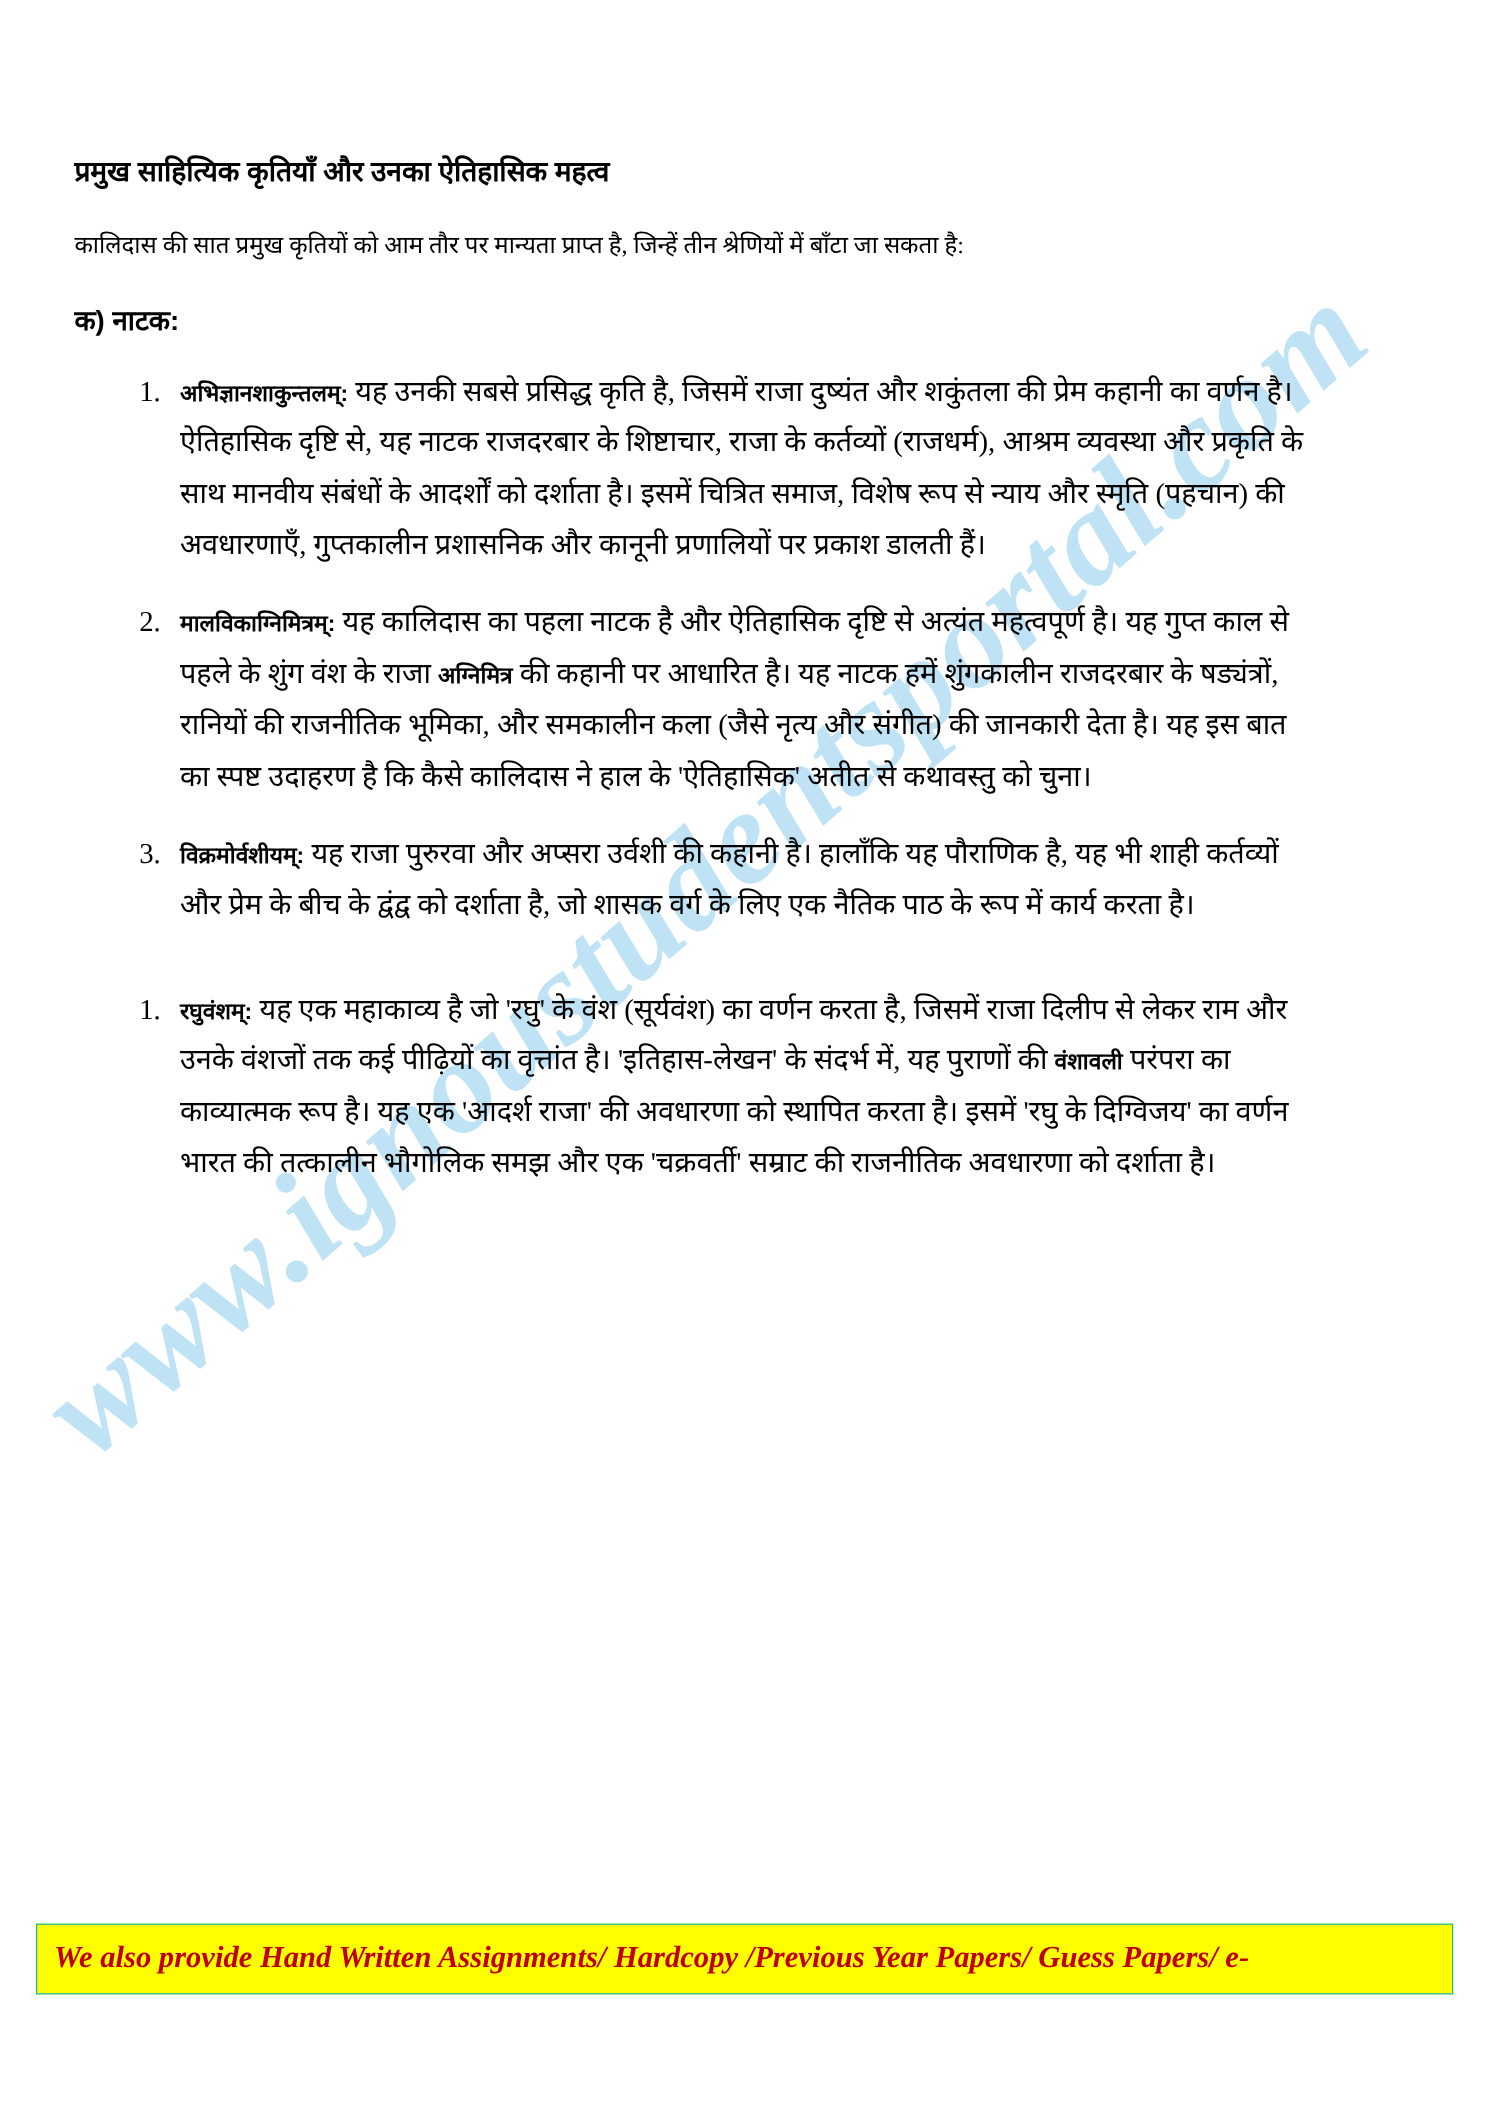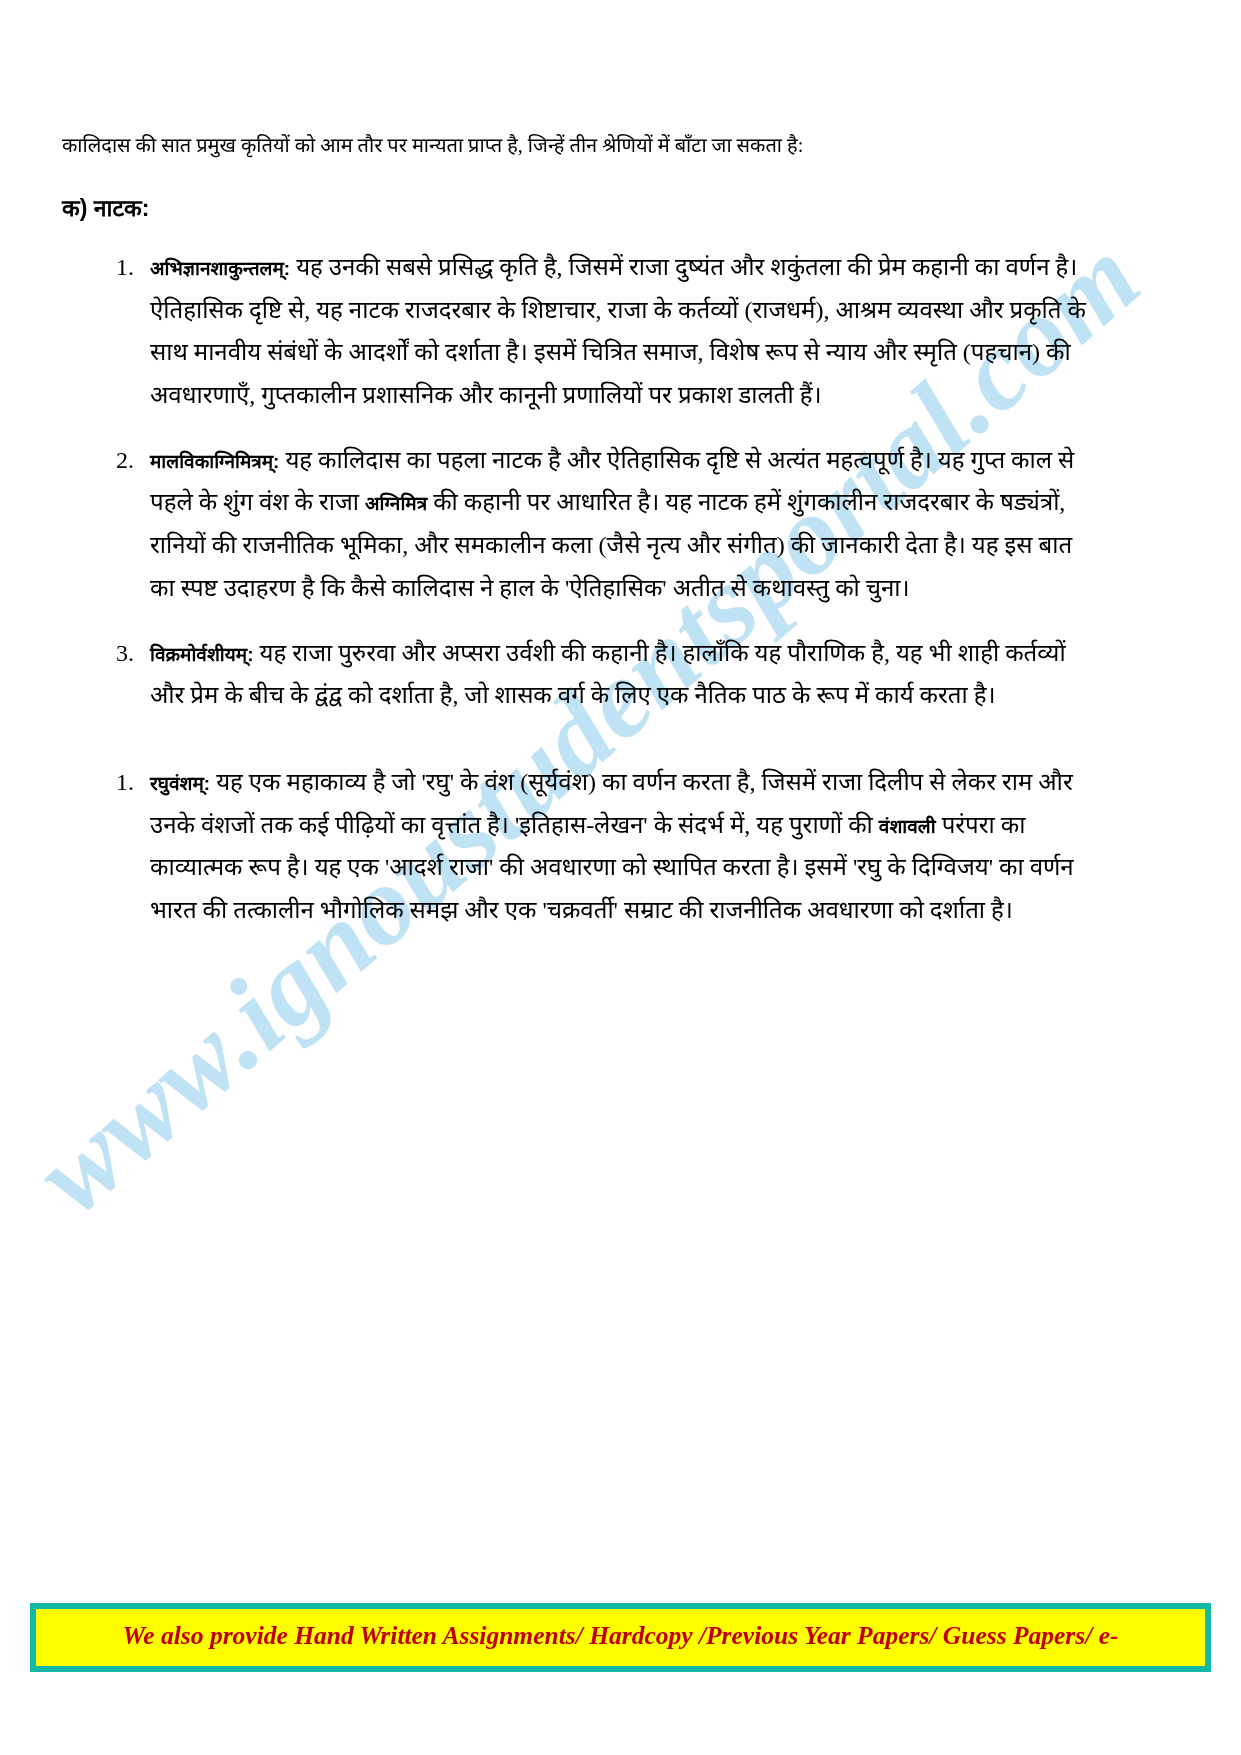--- a/index.html
+++ b/index.html
@@ -104,24 +104,23 @@
 
   .spacer-sm { height: 18px; }
 
   
   #footer-banner {
     position: absolute;
     left: 30px;
     top: 1603px;
     width: 1181px;
     background: #ffff00;
-    border: 6px solid #14b8a6;
+    border: 1px solid #14b8a6;
     box-sizing: border-box;
     padding: 9px 14px 12px 14px;
-    text-align: center;
     z-index: 12;
   }
   .footer-line {
     font-family: "Liberation Serif", "DejaVu Serif", serif;
     font-style: italic;
     font-weight: 700;
     font-size: 25.5px;
     line-height: 1.42;
     color: #c00000;
     margin: 0;
@@ -136,20 +135,21 @@
 <body>
 
 <div id="page">
 
   <div id="watermark-layer">
     <div class="watermark-text" id="wm-1">www.ignoustudentsportal.com</div>
   </div>
 
   <div id="content">
 
+    <h1 class="doc-heading">प्रमुख साहित्यिक कृतियाँ और उनका ऐतिहासिक महत्व</h1>
 
     <p class="para">कालिदास की सात प्रमुख कृतियों को आम तौर पर मान्यता प्राप्त है, जिन्हें तीन श्रेणियों में बाँटा जा सकता है:</p>
 
     <h2 class="section-label">क) नाटक:</h2>
 
     <ol class="num-list">
       <li>
         <span class="b">अभिज्ञानशाकुन्तलम्:</span><span class="li-text"> यह उनकी सबसे प्रसिद्ध कृति है, जिसमें राजा दुष्यंत और शकुंतला की प्रेम कहानी का वर्णन है। ऐतिहासिक दृष्टि से, यह नाटक राजदरबार के शिष्टाचार, राजा के कर्तव्यों (राजधर्म), आश्रम व्यवस्था और प्रकृति के साथ मानवीय संबंधों के आदर्शों को दर्शाता है। इसमें चित्रित समाज, विशेष रूप से न्याय और स्मृति (पहचान) की अवधारणाएँ, गुप्तकालीन प्रशासनिक और कानूनी प्रणालियों पर प्रकाश डालती हैं।</span>
       </li>
       <li>

